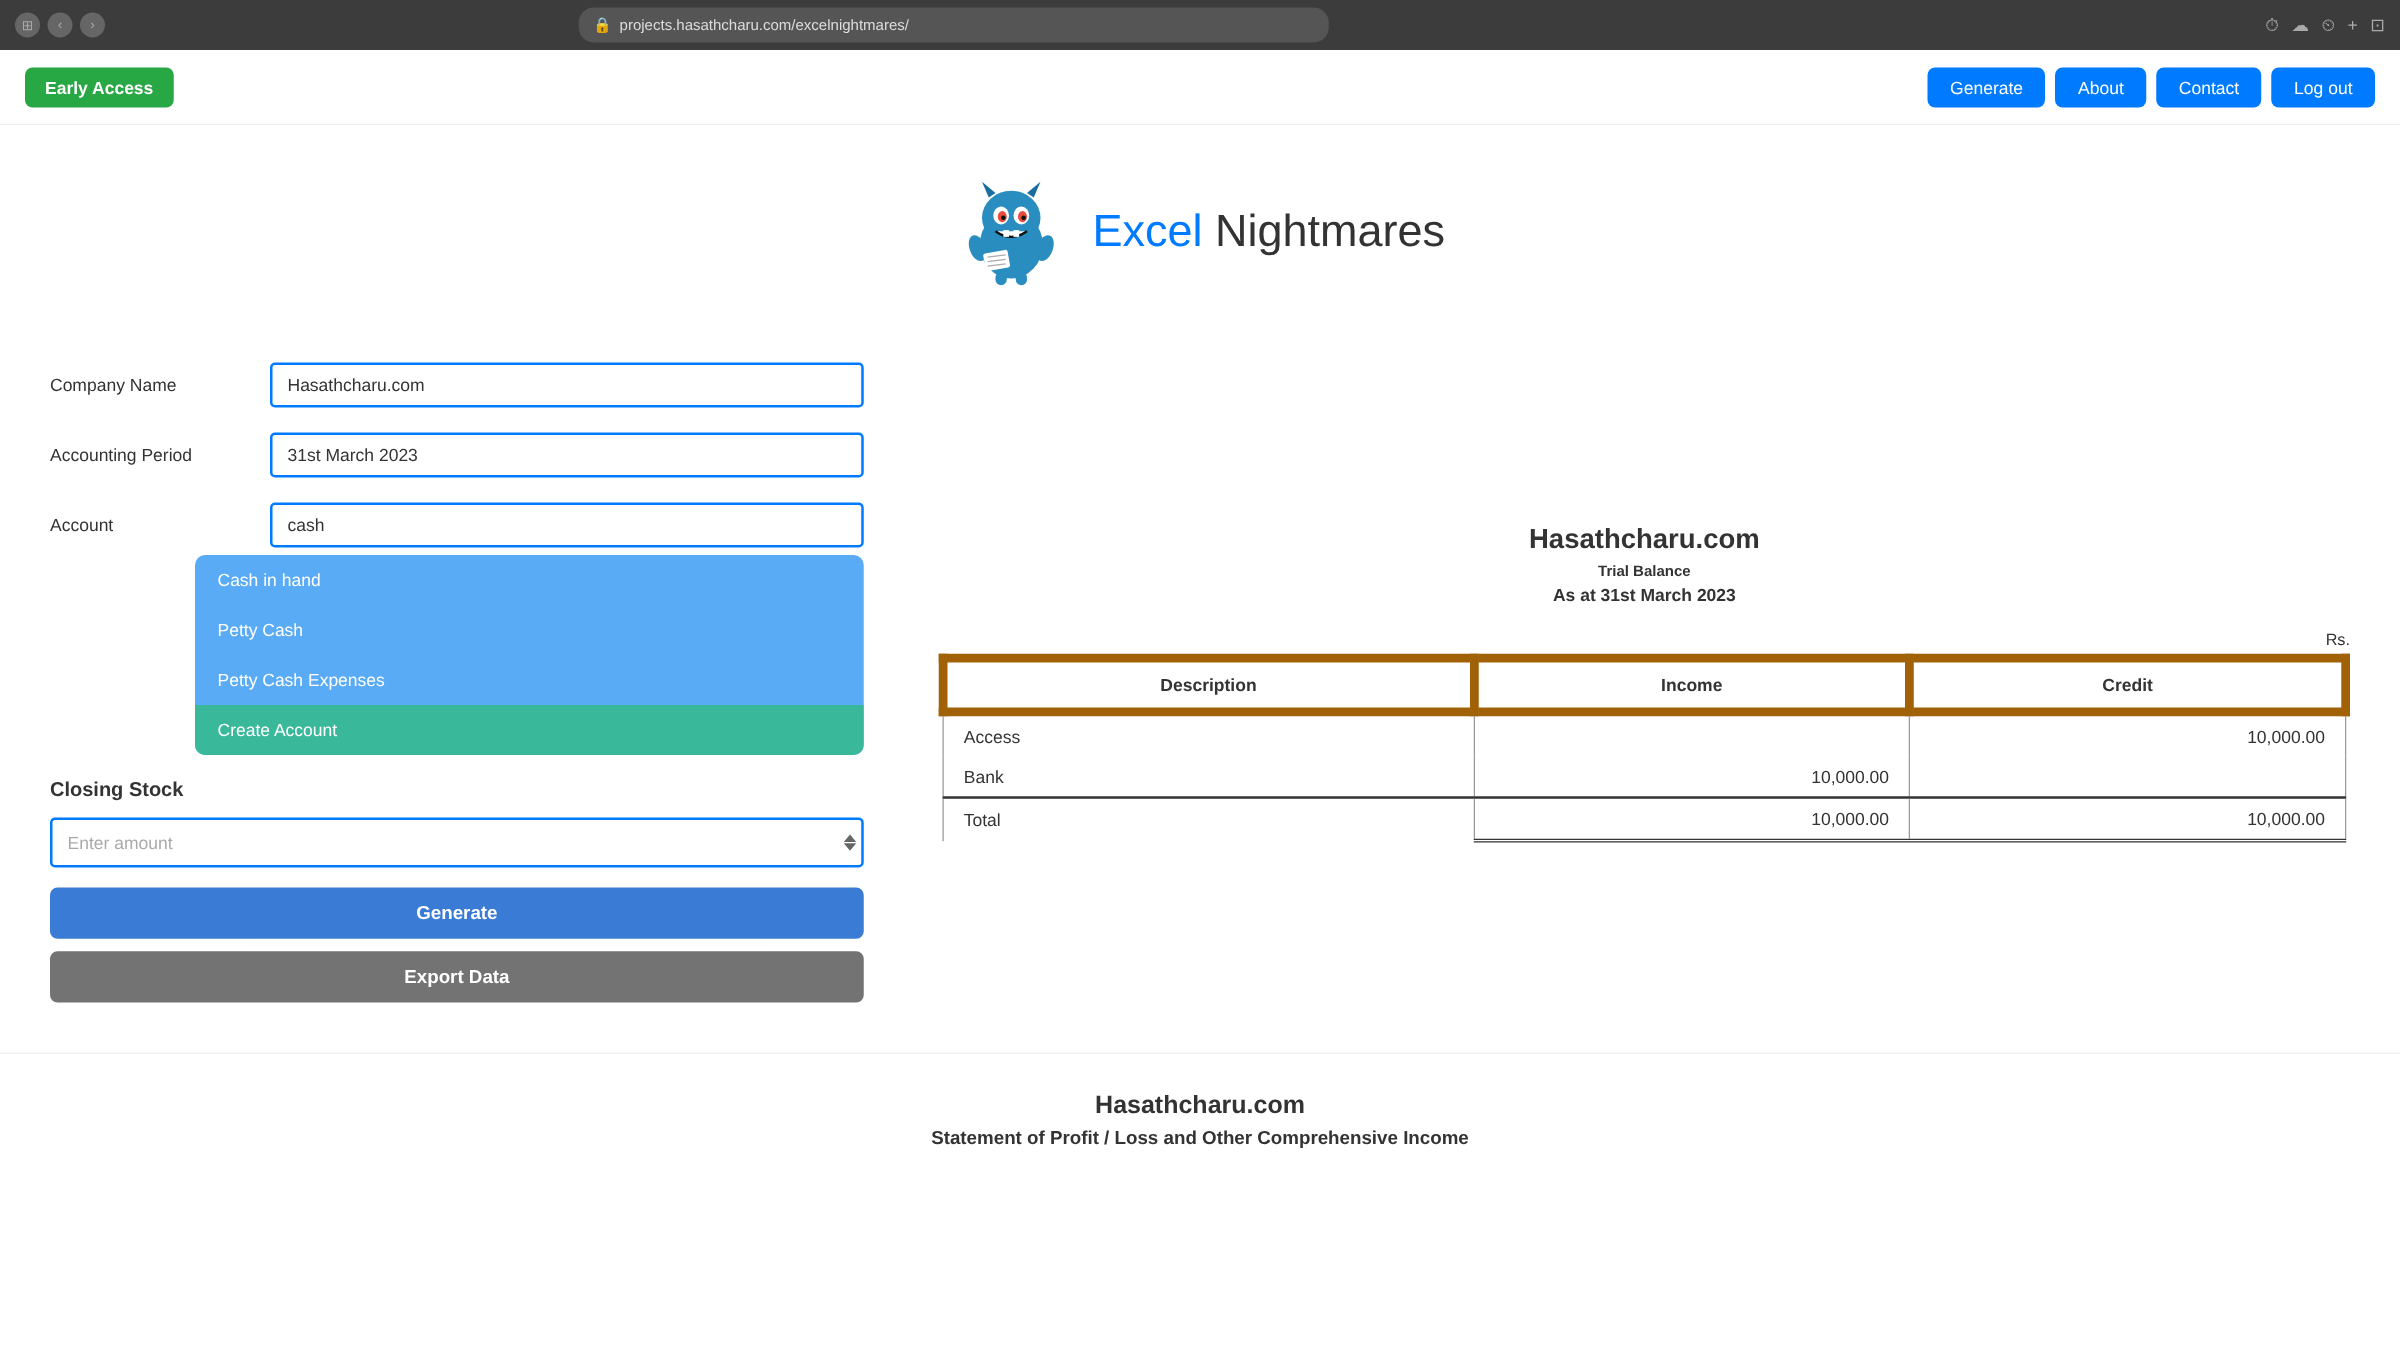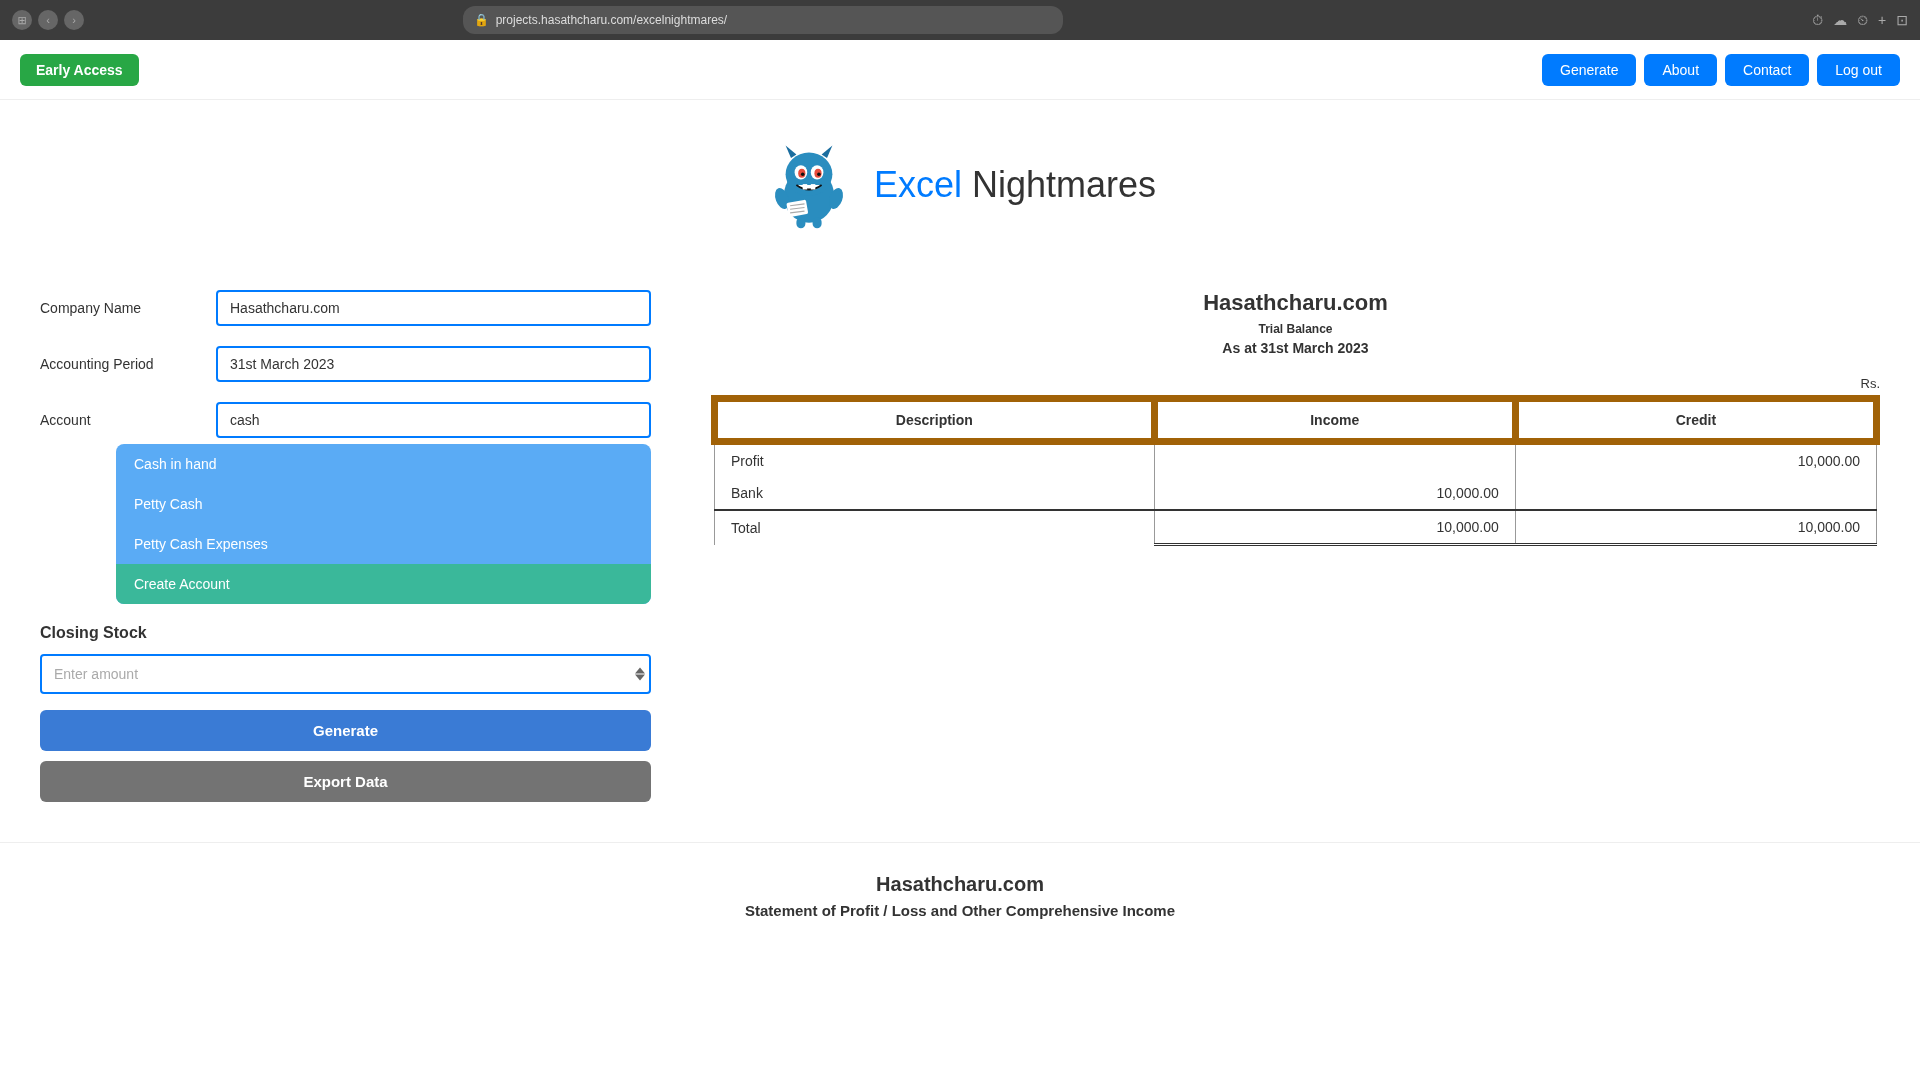--- a/index.html
+++ b/index.html
@@ -107,21 +107,21 @@
     
     .monster-icon {
       width: 90px;
       height: 90px;
     }
 
     
     .two-col {
       display: flex;
       gap: 60px;
-      align-items: flex-start;
+      align-items: center;
     }
     .left-col {
       flex: 0 0 580px;
     }
     .right-col {
       flex: 1;
     }
 
     
     .form-group {
@@ -142,21 +142,21 @@
       border: 2px solid #007bff;
       border-radius: 4px;
       font-size: 14px;
       outline: none;
       color: #333;
     }
 
     
     .dropdown-container {
       position: relative;
-      margin-left: 76px;
+      margin-left: 116px;
       margin-top: -14px;
       margin-bottom: 20px;
     }
     .dropdown-list {
       background: #5aabf5;
       border-radius: 8px;
       overflow: hidden;
       width: 535px;
     }
     .dropdown-item {
@@ -437,21 +437,21 @@
       <table class="trial-table">
         <thead>
           <tr>
             <th>Description</th>
             <th>Income</th>
             <th>Credit</th>
           </tr>
         </thead>
         <tbody>
           <tr>
-            <td class="desc">Profit</td>
+            <td class="desc">Access</td>
             <td class="num"></td>
             <td class="num">10,000.00</td>
           </tr>
           <tr>
             <td class="desc">Bank</td>
             <td class="num">10,000.00</td>
             <td class="num"></td>
           </tr>
           <tr class="total-row">
             <td class="desc">Total</td>

